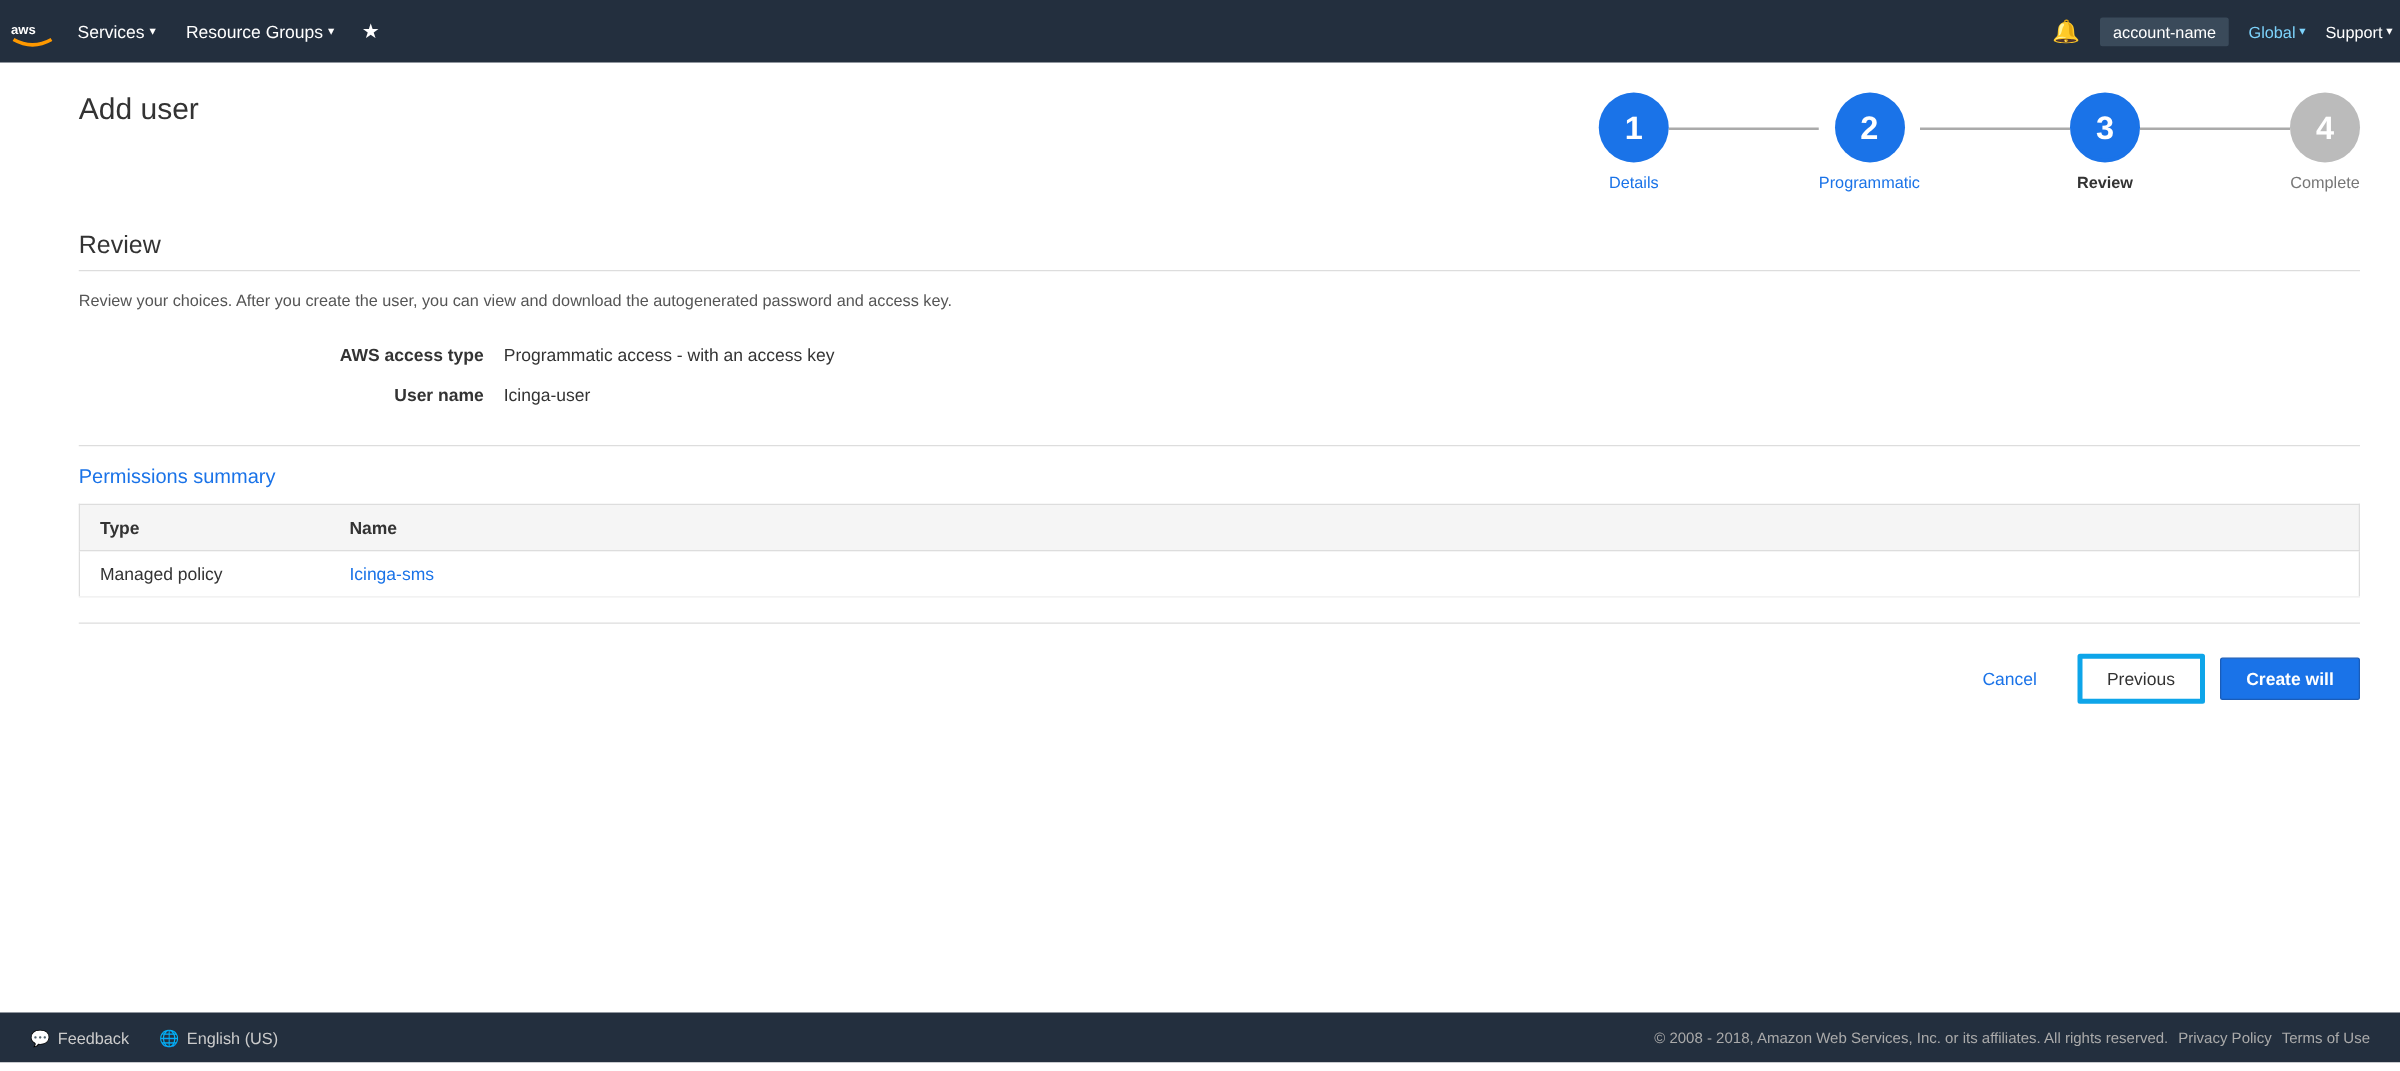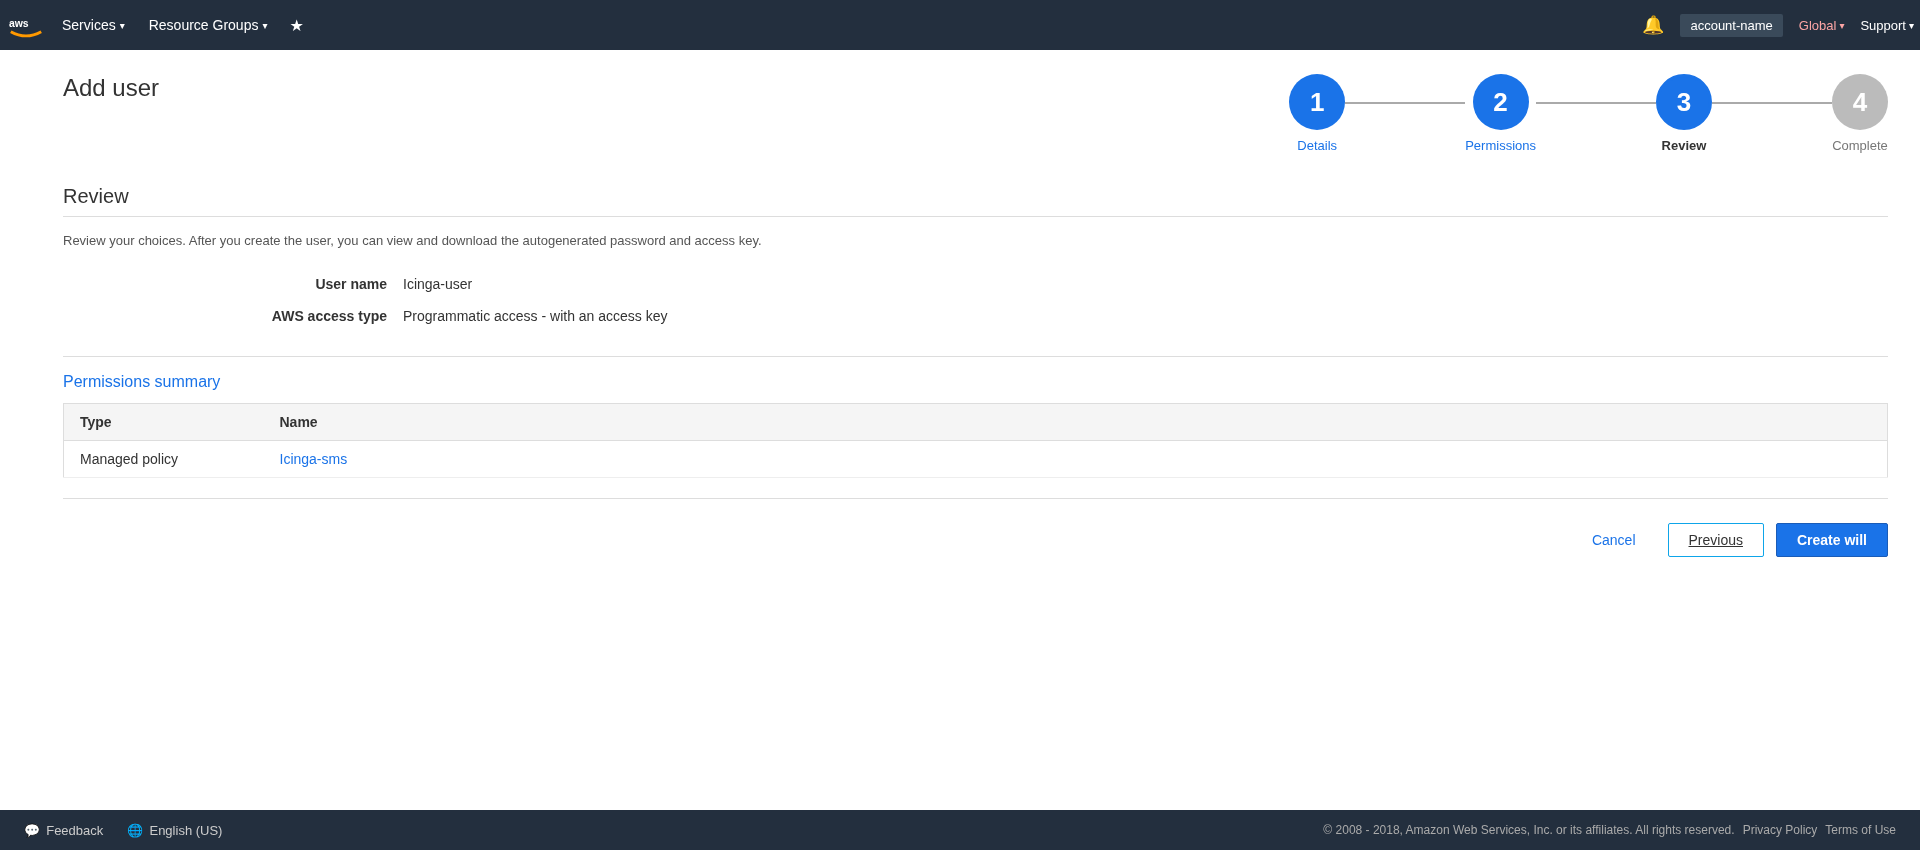--- a/index.html
+++ b/index.html
@@ -49,21 +49,21 @@
       color: #fff;
       font-size: 13px;
       padding: 4px 10px;
       border-radius: 2px;
       cursor: pointer;
       max-width: 160px;
       overflow: hidden;
       text-overflow: ellipsis;
       white-space: nowrap;
     }
-    .nav-global { color: #fca5a5; font-size: 13px; cursor: pointer; display: flex; align-items: center; gap: 3px; }
+    .nav-global { color: #7dd3fc; font-size: 13px; cursor: pointer; display: flex; align-items: center; gap: 3px; }
     .nav-support { color: #fff; font-size: 13px; cursor: pointer; display: flex; align-items: center; gap: 3px; }
 
     
     .page-content {
       padding: 24px 32px;
       min-height: 760px;
       background: #fff;
       margin-left: 31px;
     }
 
@@ -215,23 +215,22 @@
       cursor: pointer;
       font-weight: 400;
     }
     .btn-cancel {
       background: transparent;
       border: none;
       color: #1a73e8;
     }
     .btn-secondary {
       background: #fff;
-      border: 1px solid #0ea5e9;
-      color: #333;
-      text-decoration: underline;
+      border: 4px solid #0ea5e9;
+      color: #333;
     }
     .btn-primary {
       background: #1a73e8;
       border: 1px solid #1a5cb8;
       color: #fff;
       font-weight: bold;
     }
 
     
     .footer {
@@ -292,21 +291,21 @@
       <div class="stepper">
 
         <div class="step-item">
           <div class="step-circle active">1</div>
           <div class="step-label blue">Details</div>
         </div>
         <div class="step-connector"></div>
 
         <div class="step-item">
           <div class="step-circle active">2</div>
-          <div class="step-label blue">Permissions</div>
+          <div class="step-label blue">Programmatic</div>
         </div>
         <div class="step-connector"></div>
 
         <div class="step-item">
           <div class="step-circle current" style="font-size:26px;">3</div>
           <div class="step-label bold">Review</div>
         </div>
         <div class="step-connector"></div>
 
         <div class="step-item">
@@ -317,26 +316,26 @@
       </div>
     </div>
   </div>
 
   <h2 class="section-title">Review</h2>
   <hr class="section-divider">
   <p class="section-subtitle">Review your choices. After you create the user, you can view and download the autogenerated password and access key.</p>
 
   <div class="details-table">
     <div class="details-row">
+      <div class="details-label">AWS access type</div>
+      <div class="details-value">Programmatic access - with an access key</div>
+    </div>
+    <div class="details-row">
       <div class="details-label">User name</div>
       <div class="details-value">Icinga-user</div>
-    </div>
-    <div class="details-row">
-      <div class="details-label">AWS access type</div>
-      <div class="details-value">Programmatic access - with an access key</div>
     </div>
   </div>
 
   <hr class="section-divider">
 
   <h3 class="subsection-title">Permissions summary</h3>
 
   <table class="data-table">
     <thead>
       <tr>

